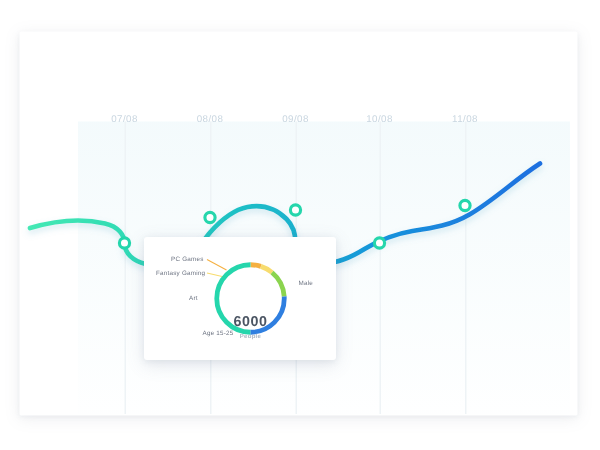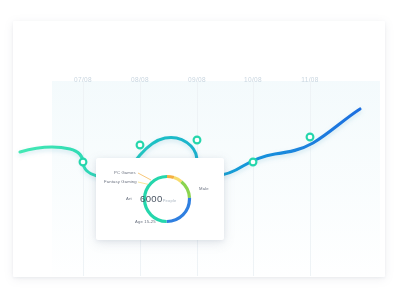--- a/index.html
+++ b/index.html
@@ -100,24 +100,25 @@
     height: 54px;
   }
 
   .donut-center {
     position: absolute;
     left: 0;
     top: 0;
     width: 54px;
     height: 54px;
     display: flex;
-    flex-direction: row;
+    flex-direction: column;
     align-items: center;
-    justify-content: flex-start;
+    justify-content: flex-end;
     pointer-events: none;
+    font-weight: bold;
   }
   .donut-value {
     font-size: 9.5px;
     color: #4b5563;
     letter-spacing: 0.4px;
     line-height: 1;
     font-family: "Liberation Sans", sans-serif;
   }
   .donut-unit {
     font-size: 4px;

